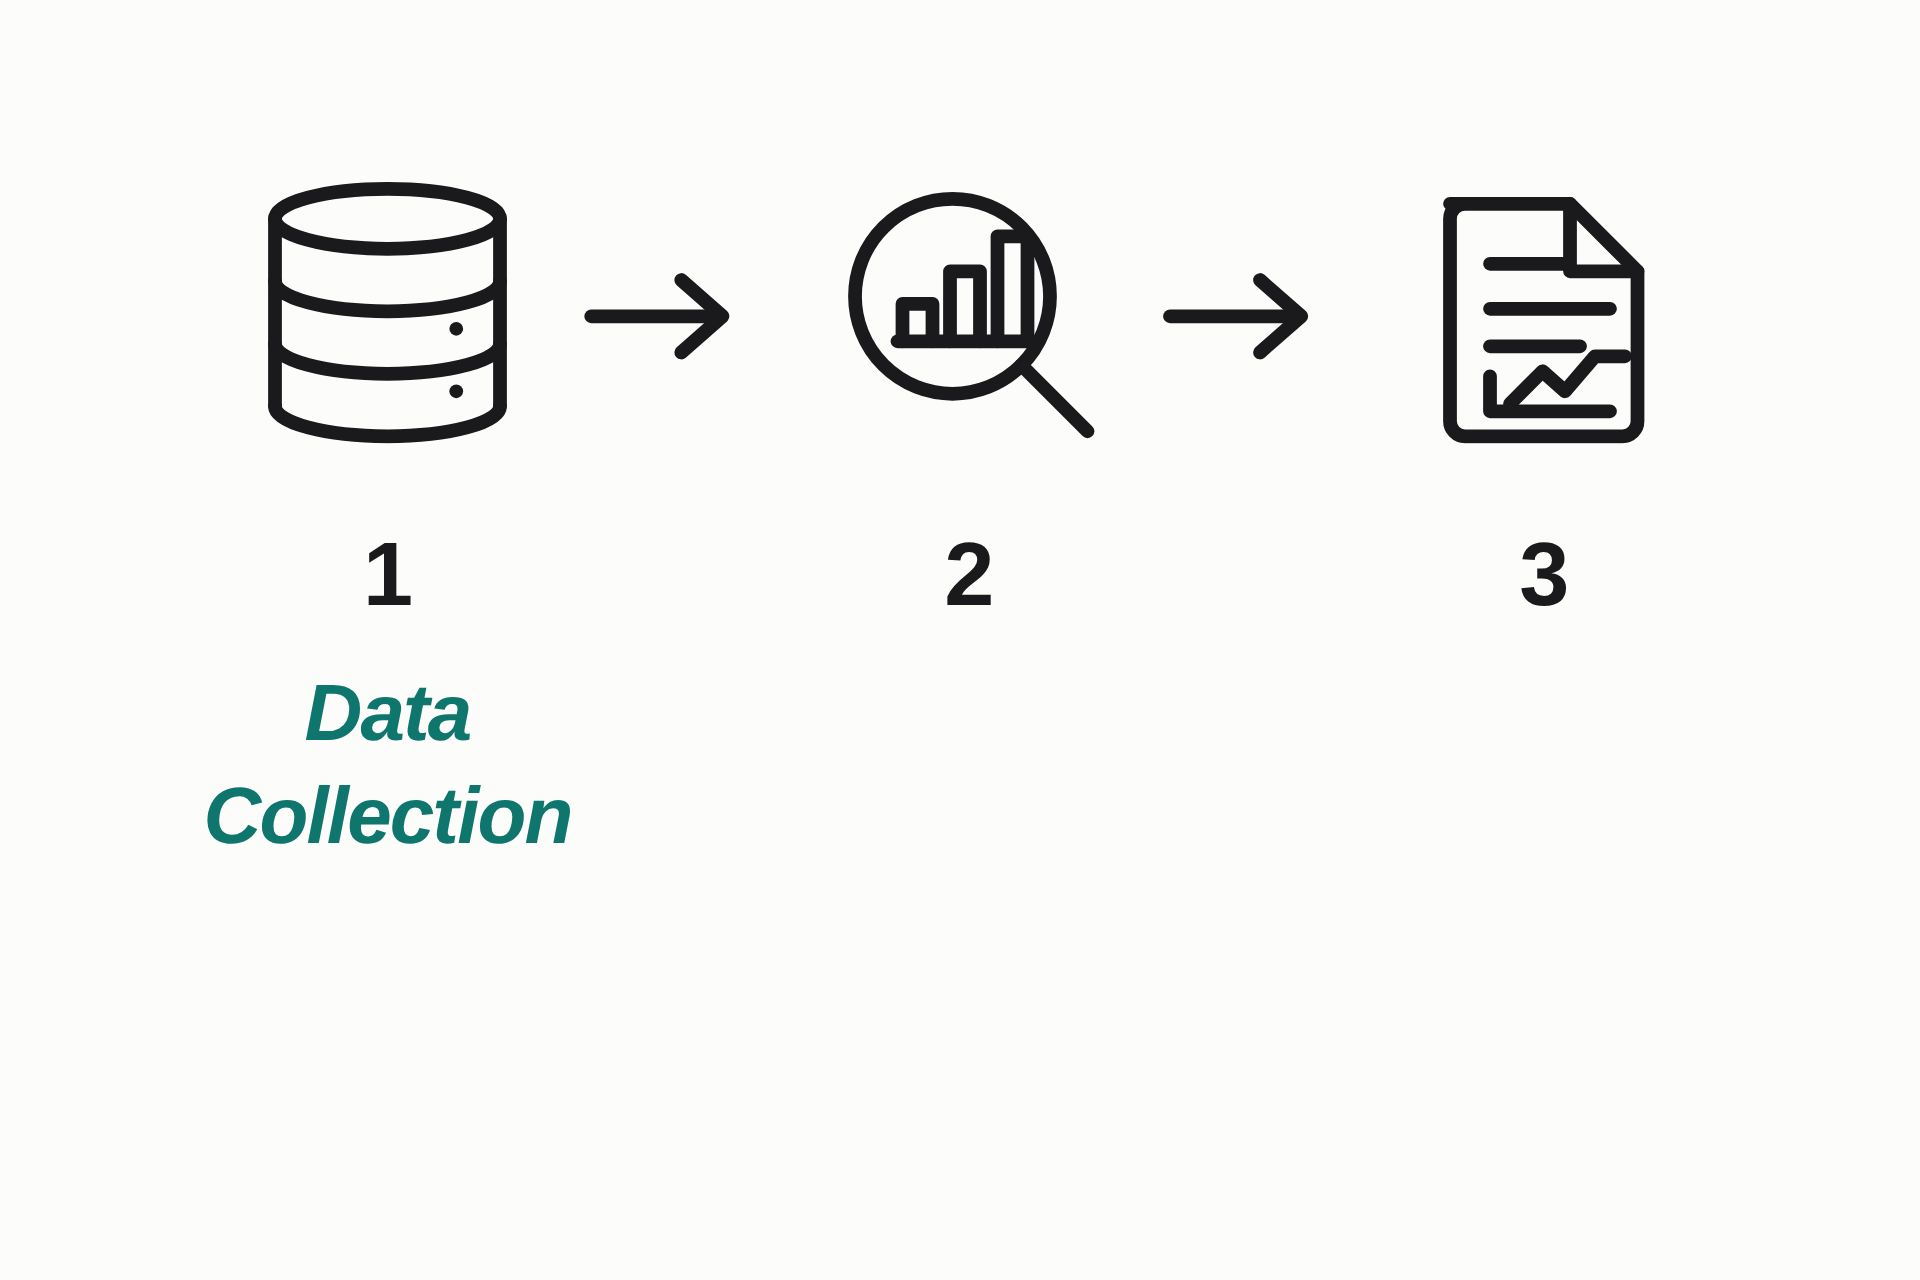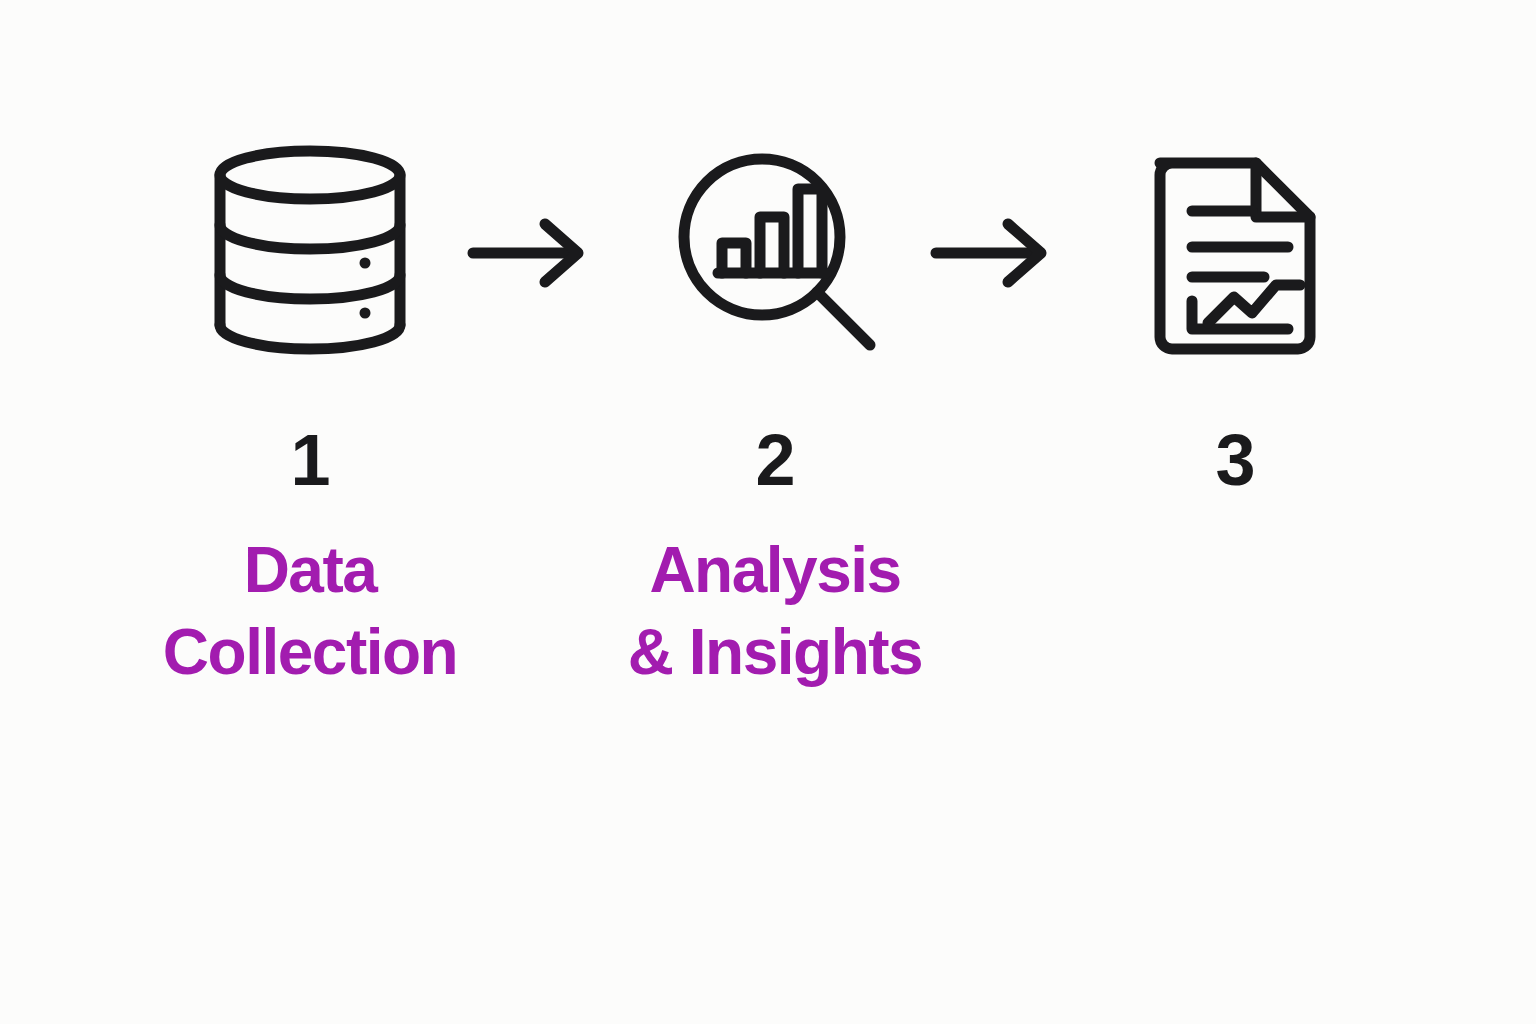--- a/index.html
+++ b/index.html
@@ -55,23 +55,24 @@
   }
   .step-label {
     position: absolute;
     top: 530px;
     left: 0;
     width: 420px;
     text-align: center;
     font-size: 64px;
     font-weight: 700;
     line-height: 1.28;
-    color: #a21caf;
+    color: #0f766e;
     letter-spacing: -1.5px;
     white-space: pre-line;
+    font-style: italic;
   }
 
   .arrow {
     position: absolute;
     top: 212px;
     width: 130px;
     height: 80px;
   }
   .arrow-1 { left: 465px; }
   .arrow-2 { left: 928px; }
@@ -111,22 +112,20 @@
       <svg width="210" height="210" viewBox="0 0 210 210" fill="none" stroke="#1A1A1C" stroke-width="11" stroke-linecap="round" stroke-linejoin="round">
         <circle cx="92" cy="92" r="78"></circle>
         <path d="M147 147 L 200 200"></path>
         <path d="M52 128 V 98 H 76 V 128"></path>
         <path d="M90 128 V 72 H 114 V 128"></path>
         <path d="M128 128 V 44 H 152 V 128"></path>
         <path d="M48 128 H 156"></path>
       </svg>
     </div>
     <div class="step-number">2</div>
-    <div class="step-label">Analysis
-&amp; Insights</div>
   </div>
 
   <div class="arrow arrow-2">
     <svg width="130" height="80" viewBox="0 0 130 80" fill="none" stroke="#1A1A1C" stroke-width="11" stroke-linecap="round" stroke-linejoin="round">
       <path d="M8 41 H 108"></path>
       <path d="M80 12 L 113 41 L 80 70"></path>
     </svg>
   </div>
 
   <div class="step step-3">

